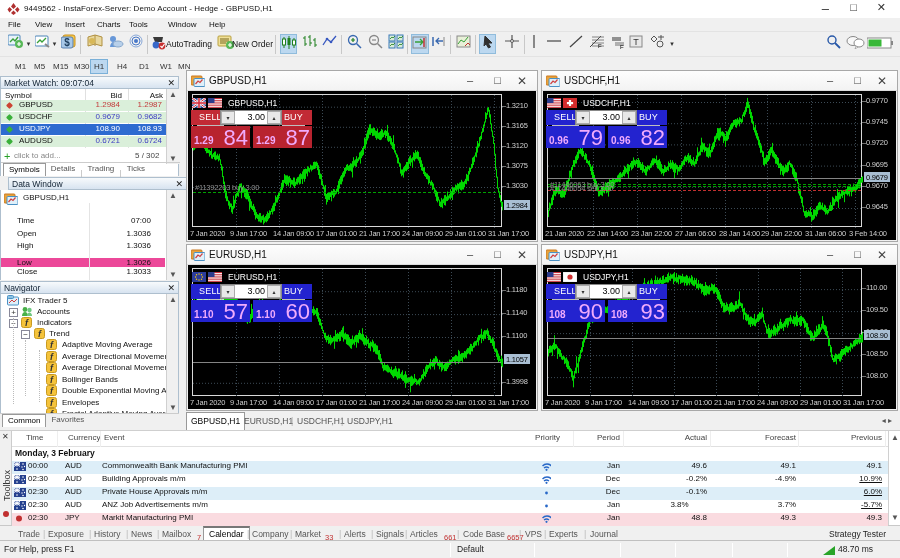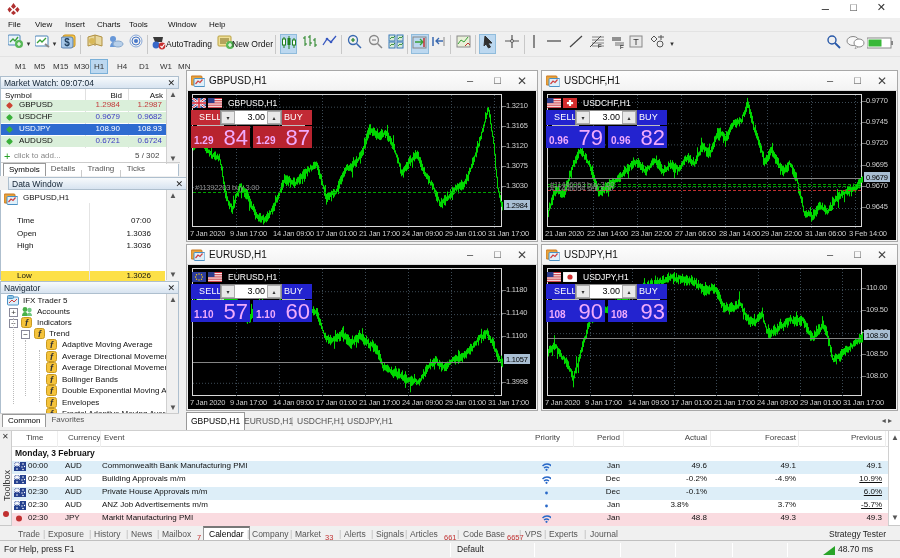--- a/index.html
+++ b/index.html
@@ -67,20 +67,21 @@
 .calrow .c{position:absolute;top:0}
 #tabsbot{position:absolute;left:0;top:525px;width:900px;height:15px;background:#f0f0f0;border-top:1px solid #c8c8c8;font-size:10px;color:#555}
 #statusbar{position:absolute;left:0;top:540px;width:900px;height:18px;background:#f0f0f0;border-top:1px solid #c0c0c0;font-size:8.5px;color:#222}
 .ssep{position:absolute;top:2px;width:1px;height:14px;background:#d0d0d0;border-right:1px solid #fff}
 </style></head><body>
 
 <div id="titlebar">
 <svg style="position:absolute;left:7px;top:3px" width="13" height="12">
       <path d="M6.5 0L9 3.5L6.5 6L4 3.5Z M2.5 4L5 6.5L2.5 9.5L0.5 6.5Z M10.5 4L12.5 6.5L10.5 9.5L8 6.5Z M6.5 7.5L9 10L6.5 12L4 10Z" fill="#b03030"></path>
     </svg>
+<span class="tt">9449562 - InstaForex-Server: Demo Account - Hedge - GBPUSD,H1</span>
 <span class="winbtn" style="right:71px">–</span>
 <span class="winbtn" style="right:43px;font-size:11px">□</span>
 <span class="winbtn" style="right:14px;font-size:11px">✕</span>
 </div>
 <div id="menubar">
     <span style="left:8px">File</span>
     <span style="left:35px">View</span>
     <span style="left:65px">Insert</span>
     <span style="left:97px">Charts</span>
     <span style="left:129px">Tools</span>
@@ -304,23 +305,27 @@
       <span class="v">07:00</span>
     </div>
     <div class="dwrow" style="top:38.6px;background:#fff">
       <span class="k">Open</span>
       <span class="v">1.3036</span>
     </div>
     <div class="dwrow" style="top:51.400000000000006px;background:#fff">
       <span class="k">High</span>
       <span class="v">1.3036</span>
     </div>
-    <div class="dwrow" style="top:81px;background:#fde047">
+    <div class="dwrow" style="top:68px;background:#ec4899">
       <span class="k">Low</span>
       <span class="v">1.3026</span>
+    </div>
+    <div class="dwrow" style="top:77.0px;background:#fff">
+      <span class="k">Close</span>
+      <span class="v">1.3033</span>
     </div>
     <div class="abs" style="left:88px;top:13px;width:1px;height:77px;background:#e4e4e4"></div>
     <div class="sb" style="left:165px;top:0;width:13px;height:90px;border-left:1px solid #d0d0d0">
       <div style="position:absolute;top:1px;left:2px;font-size:8px;color:#555">▲</div>
       <div style="position:absolute;bottom:1px;left:2px;font-size:8px;color:#555">▼</div>
     </div>
   </div>
 <div class="panelhdr" style="left:0;top:281px">Navigator<span class="x">✕</span></div>
 <div class="abs" style="left:0;top:294px;width:179px;height:119px;background:#fff;border-left:1px solid #aebfce;border-right:1px solid #aebfce;overflow:hidden">
     <div class="navrow" style="left:6px;top:1px"><svg width="12" height="11">

